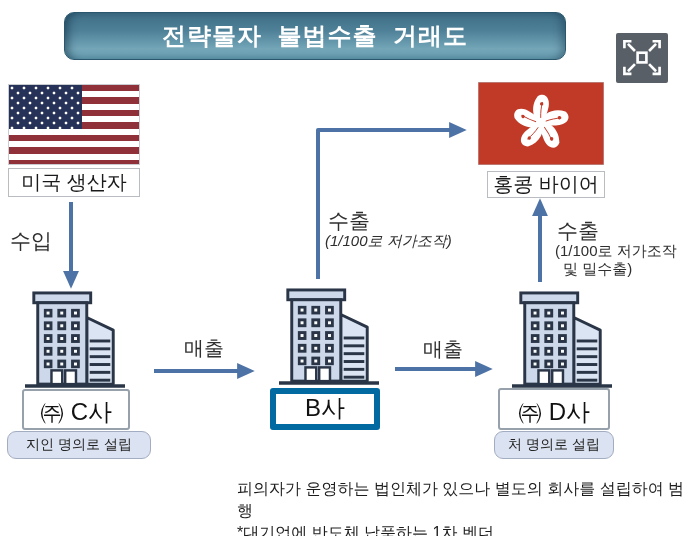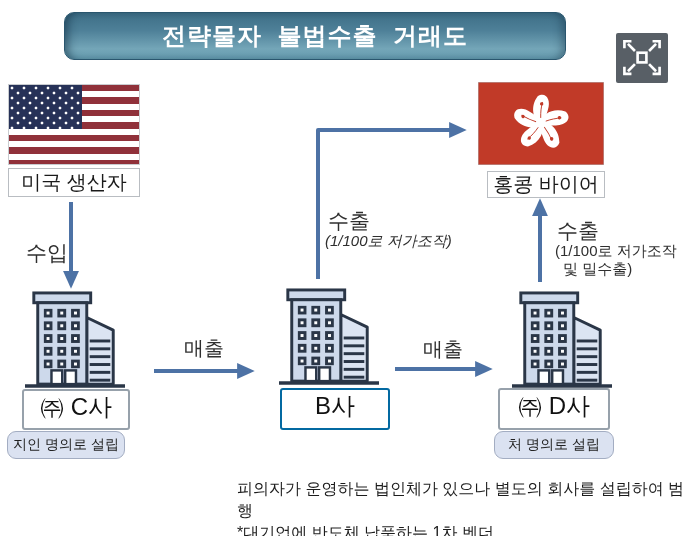--- a/index.html
+++ b/index.html
@@ -47,40 +47,40 @@
   .hk-label{left:487px;top:171px;width:118px;height:27px;text-align:center;}
 
   
   .bldg{width:106px;height:100px;}
   .bldg-c{left:22px;top:290px;}
   .bldg-b{left:276px;top:287px;}
   .bldg-d{left:509px;top:290px;}
 
   
   .name-box{
-    background:#fff;display:flex;align-items:flex-start;justify-content:center;
+    background:#fff;display:flex;align-items:flex-end;justify-content:center;
     font-size:24px;color:#111;border-radius:3px;box-sizing:border-box;
   }
   .name-c{left:22px;top:389px;width:108px;height:41px;border:2px solid #97a1ab;}
-  .name-b{left:280px;top:388px;width:110px;height:42px;border:2px solid #0369a1;}
+  .name-b{left:270px;top:388px;width:110px;height:42px;border:6px solid #0369a1;}
   .name-d{left:498px;top:388px;width:112px;height:42px;border:2px solid #97a1ab;}
 
   
   .note-box{
     background:#dbe2f1;border:1px solid #a3adc2;border-radius:9px;
     display:flex;align-items:center;justify-content:center;font-size:14px;color:#222;box-sizing:border-box;
   }
-  .note-c{left:7px;top:431px;width:118px;height:28px;}
+  .note-c{left:7px;top:431px;width:144px;height:28px;}
   .note-b{left:241px;top:430px;width:152px;height:28px;}
   .note-d{left:494px;top:431px;width:120px;height:28px;}
 
   
   .edge-label{font-size:21px;color:#2f2f2f;}
   .edge-sub{font-size:15px;color:#2f2f2f;}
-  .lbl-import{left:10px;top:239px;margin-left:16px;}
+  .lbl-import{left:10px;top:227px;}
   .lbl-sales1{left:172px;top:335px;width:64px;text-align:center;font-size:20px;}
   .lbl-sales2{left:416px;top:336px;width:54px;text-align:center;font-size:20px;}
   .lbl-export-b{left:328px;top:207px;}
   .sub-export-b{left:325px;top:232px;font-style:italic;}
   .lbl-export-d{left:557px;top:217px;}
   .sub-export-d1{left:555px;top:242px;}
   .sub-export-d2{left:563px;top:260px;}
 
   
   .footnote{left:237px;top:478px;font-size:16px;line-height:22px;color:#1c1c1c;}

